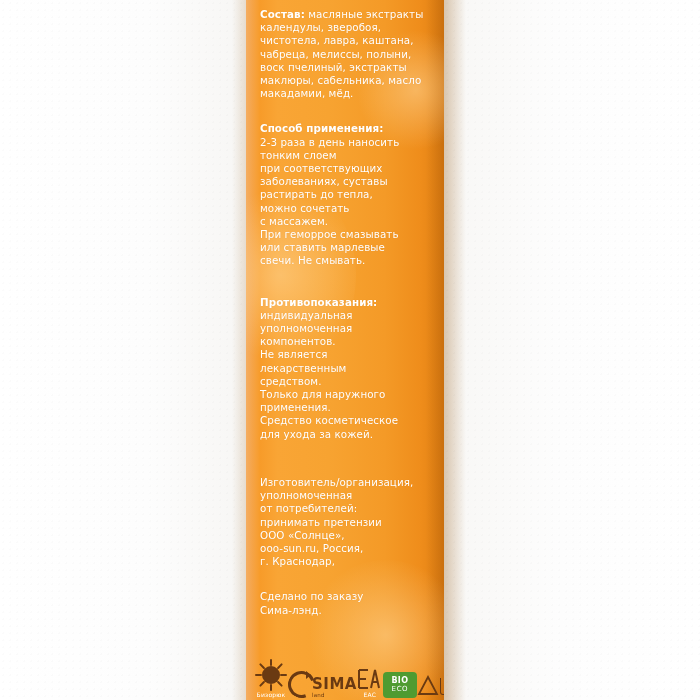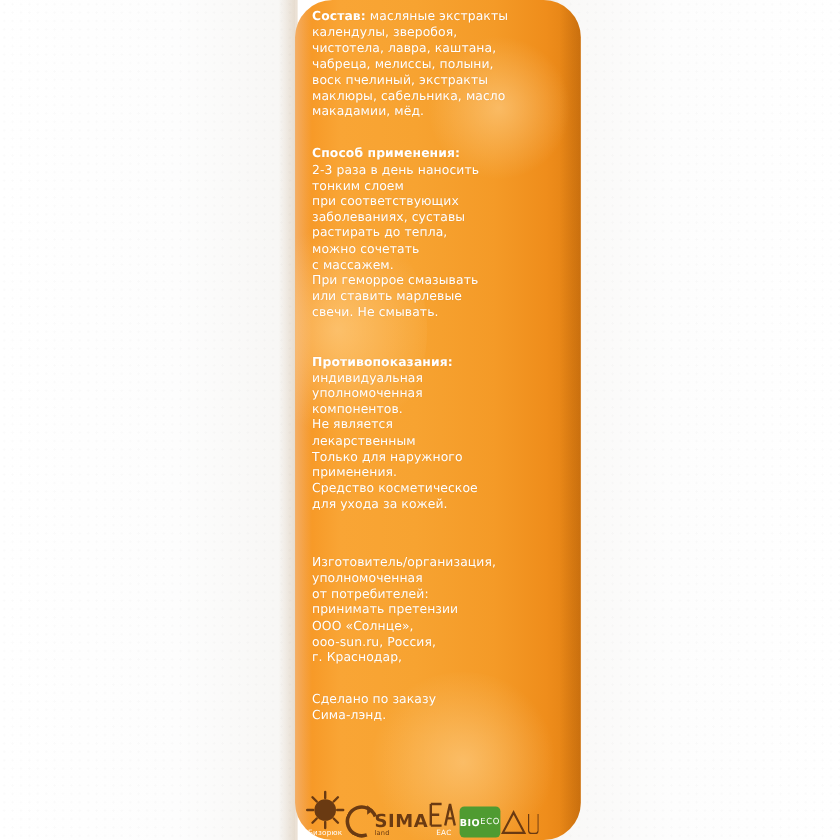--- a/index.html
+++ b/index.html
@@ -33,32 +33,31 @@
     right: 0; top: 0;
     width: 256px; height: 700px;
     background: linear-gradient(270deg, #ffffff 0%, #fdfdfd 55%, #f8f7f5 100%);
   }
 
   
   .package {
     position: absolute;
     left: 246px;
     top: 0;
-    width: 238px;
+    width: 198px;
     height: 700px;
     background: linear-gradient(90deg,
         #f08a1f 0%,
         #f79a28 6%,
         #f9a535 16%,
         #f7a331 42%,
         #f49a27 70%,
         #ef8d1b 88%,
         #e07f12 100%);
     overflow: hidden;
-    border-radius: 31px;
   }
 
   
   .sheen {
     position: absolute;
     top: 0; bottom: 0;
     pointer-events: none;
   }
   .sheen.s1 { left: 0;    width: 14px; background: linear-gradient(90deg, rgba(255,255,255,.30), rgba(255,255,255,0)); }
   .sheen.s2 { right: 0;   width: 18px; background: linear-gradient(270deg, rgba(120,55,0,.22), rgba(120,55,0,0)); }
@@ -178,21 +177,21 @@
     border-bottom: 4px solid transparent;
   }
 
   
   .bio-badge {
     width: 34px; height: 26px;
     border-radius: 4px;
     background: #4f9b31;
     color: #fff;
     display: flex;
-    flex-direction: row;
+    flex-direction: column;
     align-items: center;
     justify-content: center;
     line-height: 9px;
   }
   .bio-badge .l1 { font-size: 8px; font-weight: bold; letter-spacing: .4px; }
   .bio-badge .l2 { font-size: 7px; letter-spacing: .6px; }
 
   
   .fork-mark {
     width: 20px; height: 28px;
@@ -287,20 +286,21 @@
 
       <div class="spacer-m"></div>
 
       <div class="block">
         <div class="heading">Противопоказания:</div>
         <div class="body">индивидуальная</div>
         <div class="body">уполномоченная</div>
         <div class="body">компонентов.</div>
         <div class="body">Не является</div>
         <div class="body">лекарственным</div>
+        <div class="body">средством.</div>
         <div class="body">Только для наружного</div>
         <div class="body">применения.</div>
         <div class="body">Средство косметическое</div>
         <div class="body">для ухода за кожей.</div>
       </div>
 
       <div class="spacer-l"></div>
 
       <div class="block">
         <div class="body">Изготовитель/организация,</div>

